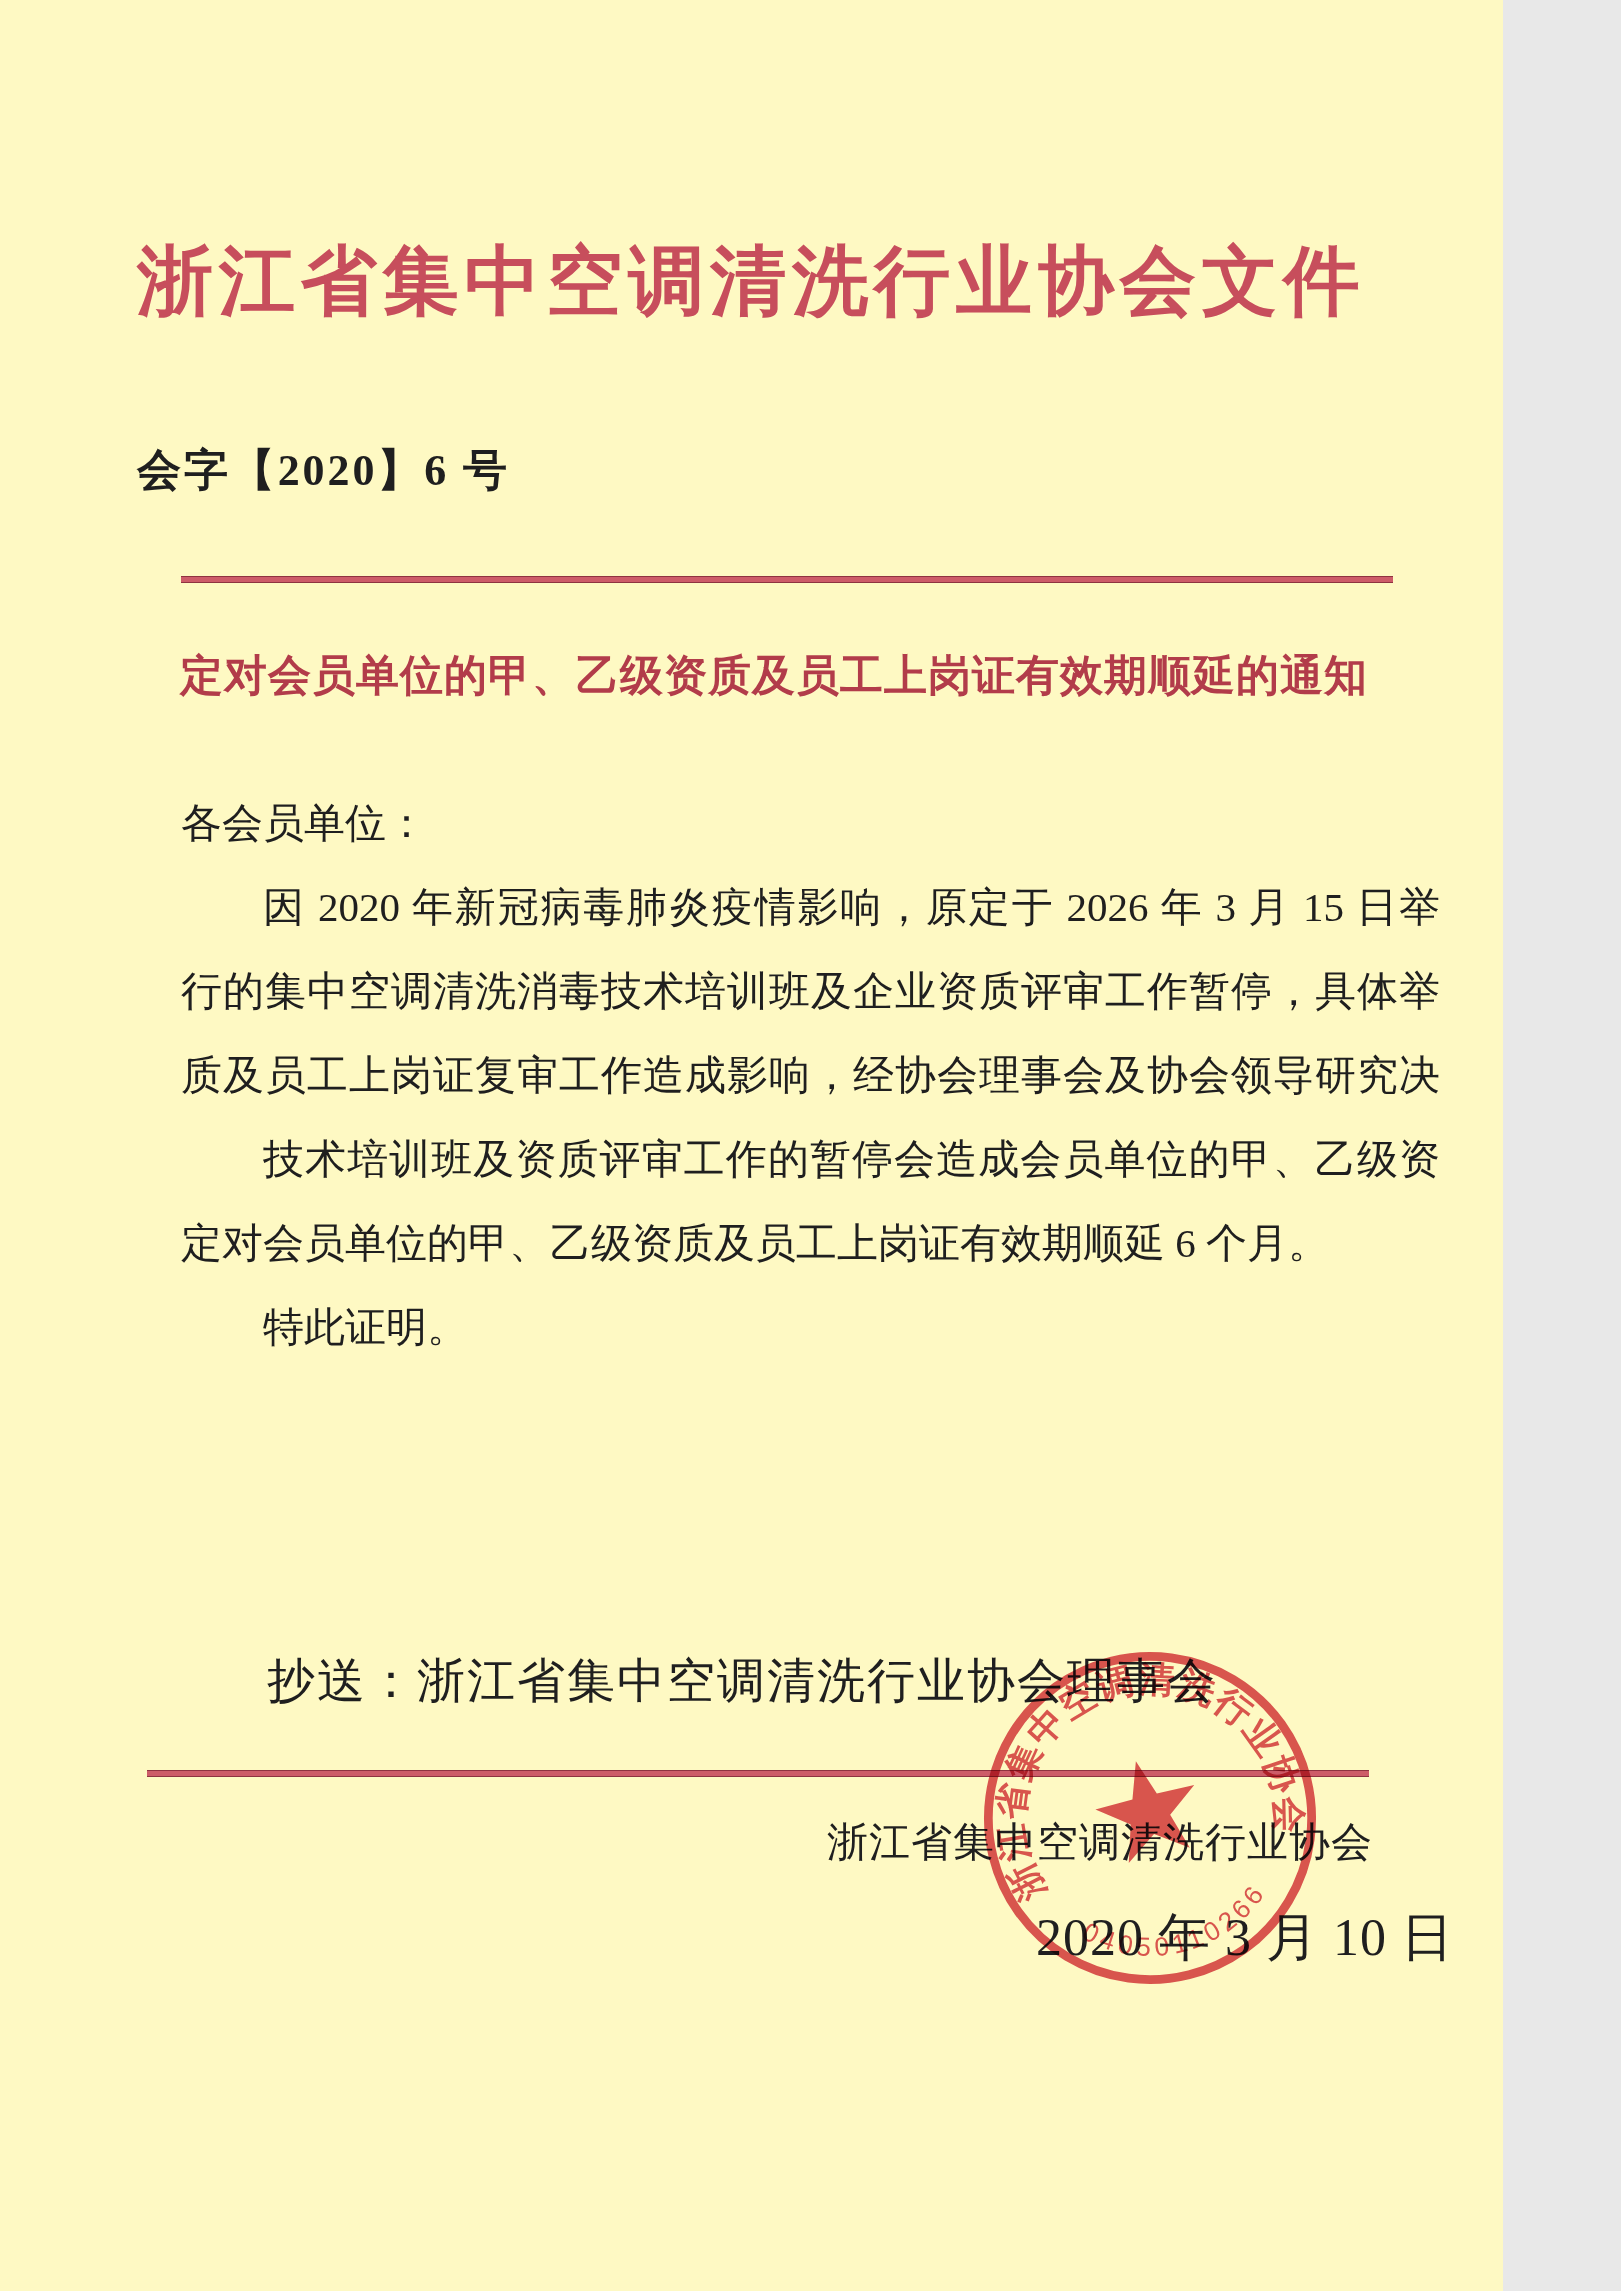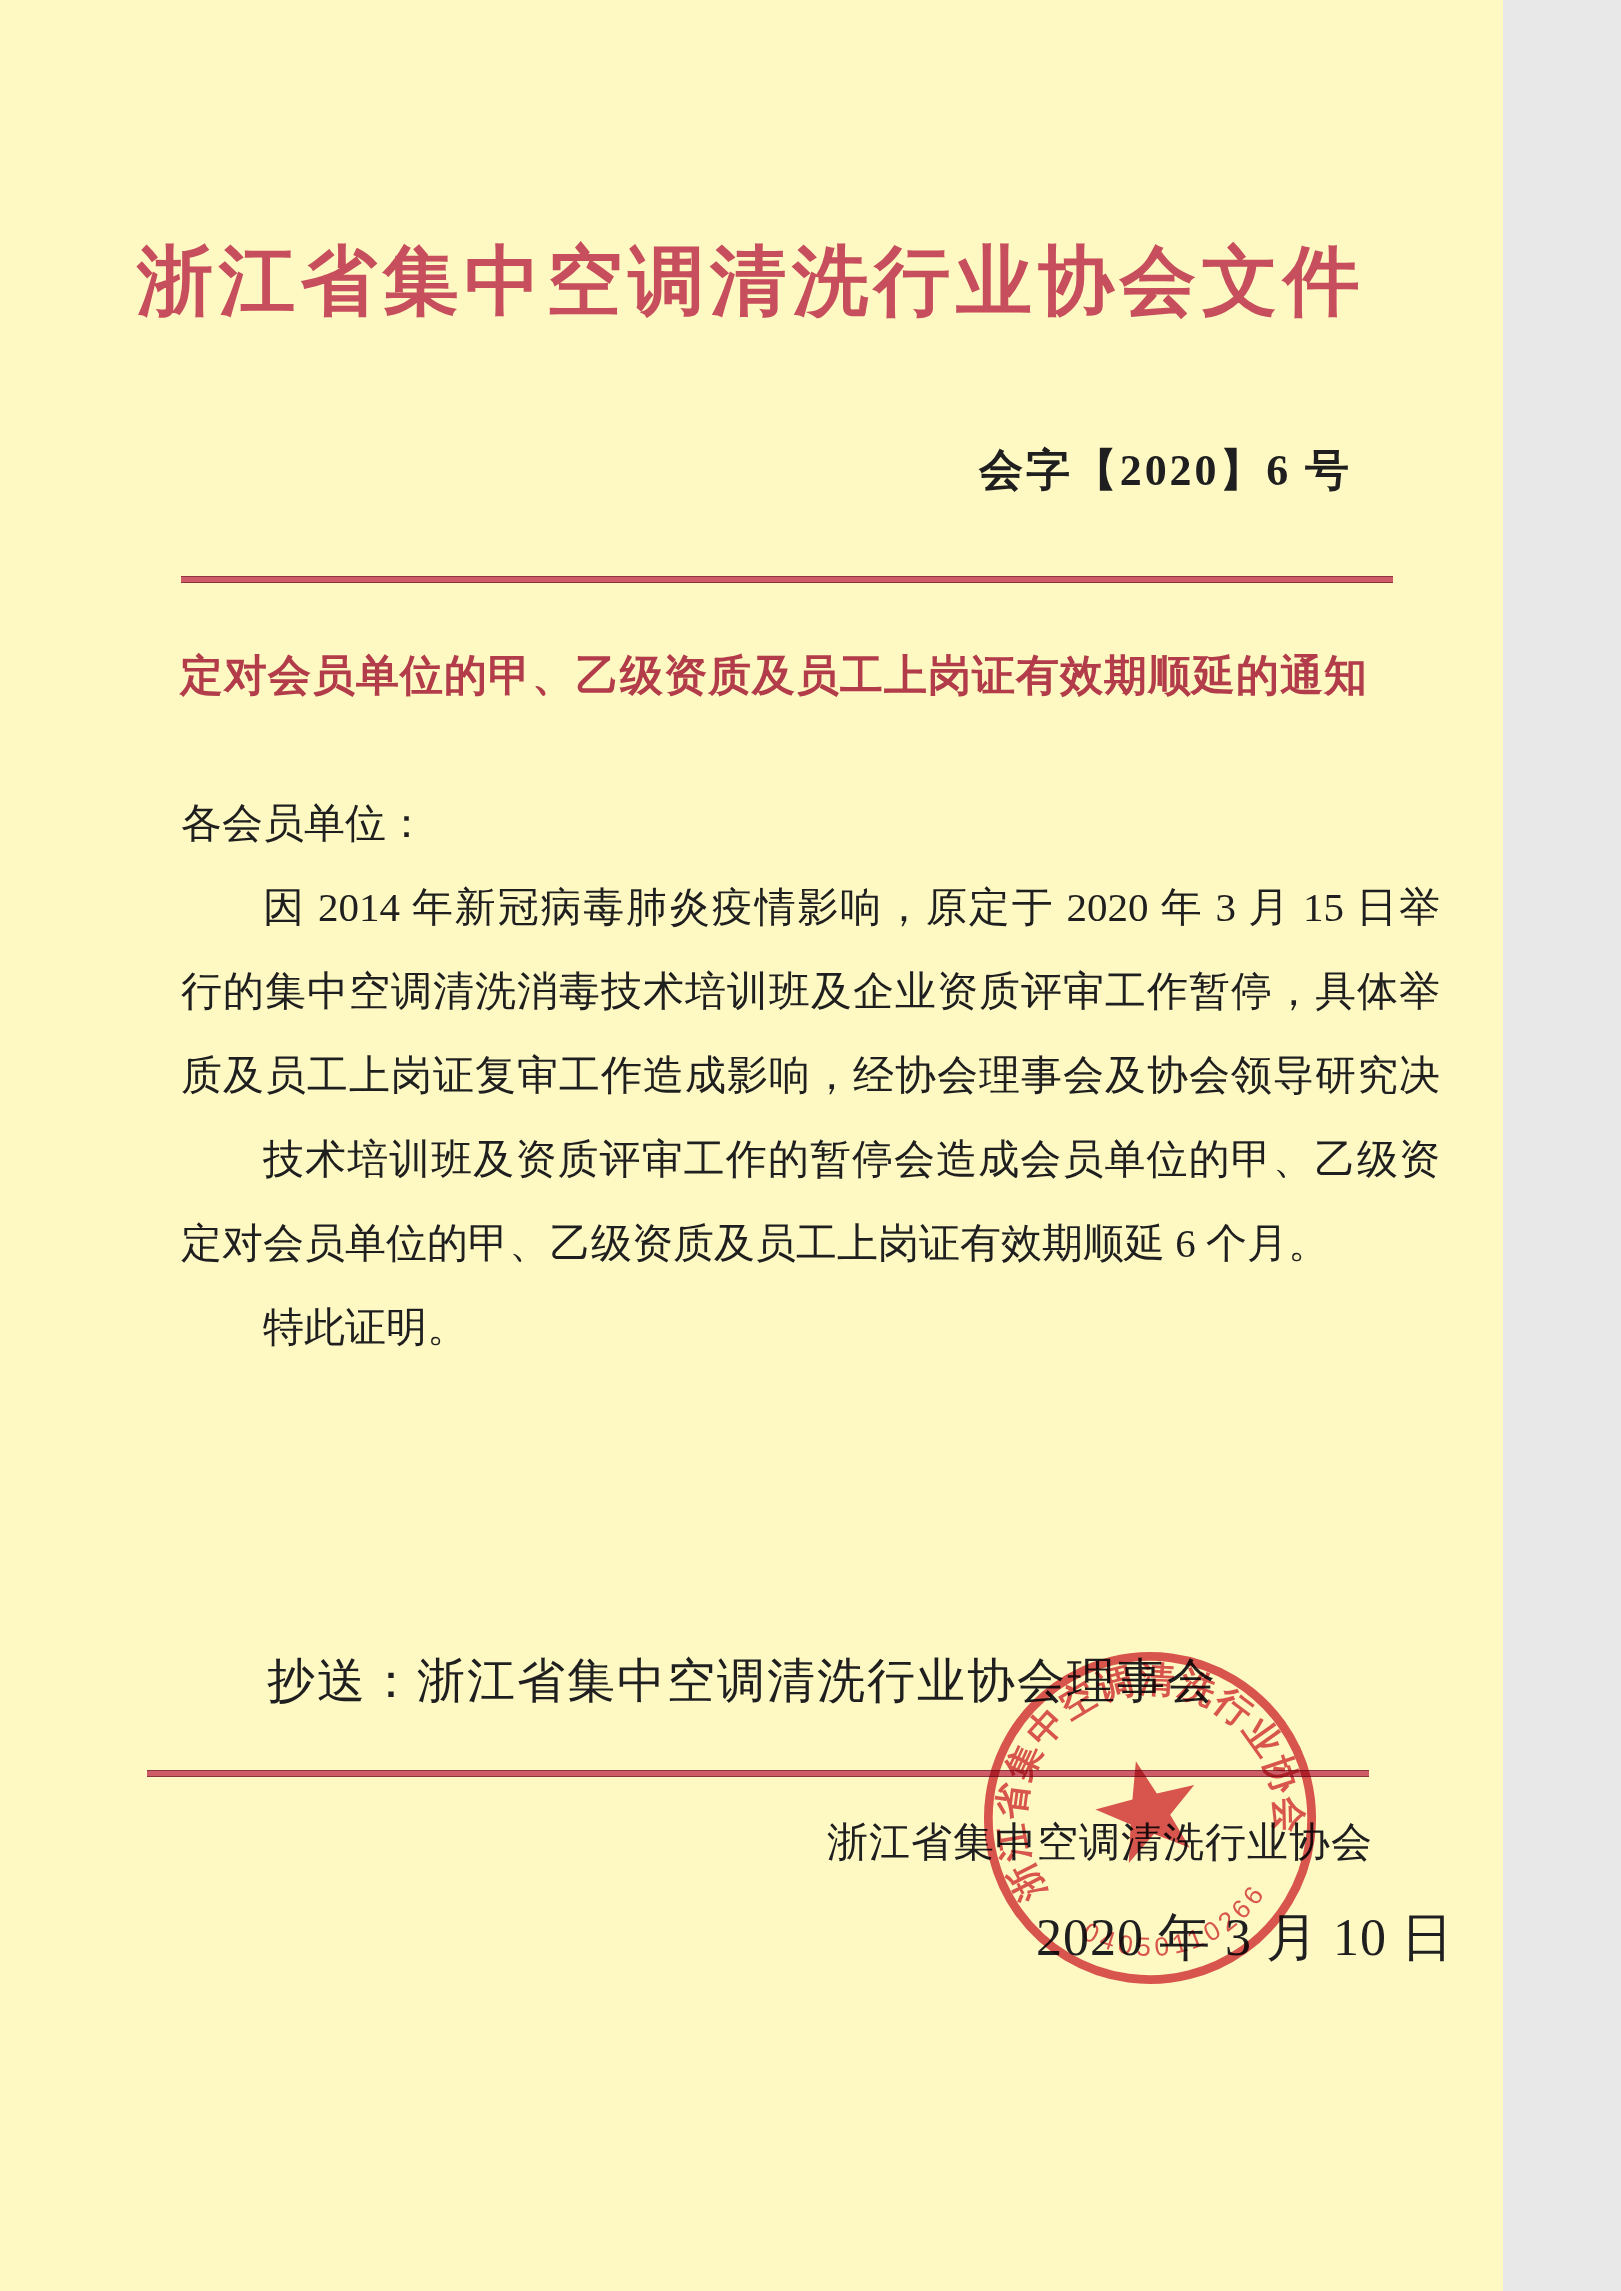--- a/index.html
+++ b/index.html
@@ -12,21 +12,21 @@
   }
   .header-title{
     position:absolute;left:137px;top:231px;width:1215px;
     text-align:center;
     font-size:76px;font-weight:bold;
     color:#c74e5c;letter-spacing:5.9px;
     white-space:nowrap;
   }
   .doc-number{
     position:absolute;left:137px;top:441px;width:1215px;
-    text-align:right;
+    text-align:left;
     font-size:44px;font-weight:bold;
     color:#1f1f1f;letter-spacing:2.9px;
     white-space:nowrap;
   }
   .rule{
     position:absolute;height:4.9px;background:#cd5c68;
     border-top:1px solid #8e3340;border-bottom:1px solid #8e3340;
   }
   .rule.top{left:181px;top:576px;width:1212px;}
   .rule.bottom{left:147px;top:1770px;width:1222px;z-index:1;}
@@ -76,21 +76,21 @@
   <div class="header-title">浙江省集中空调清洗行业协会文件</div>
 
   <div class="doc-number">会字【2020】6 号</div>
 
   <div class="rule top"></div>
 
   <div class="subject">定对会员单位的甲、乙级资质及员工上岗证有效期顺延的通知</div>
 
   <div class="body-block">
     <div class="line">各会员单位：</div>
-    <div class="line justify indent">因 2014 年新冠病毒肺炎疫情影响，原定于 2020 年 3 月 15 日举</div>
+    <div class="line justify indent">因 2020 年新冠病毒肺炎疫情影响，原定于 2026 年 3 月 15 日举</div>
     <div class="line justify">行的集中空调清洗消毒技术培训班及企业资质评审工作暂停，具体举</div>
     <div class="line justify">质及员工上岗证复审工作造成影响，经协会理事会及协会领导研究决</div>
     <div class="line justify indent">技术培训班及资质评审工作的暂停会造成会员单位的甲、乙级资</div>
     <div class="line">定对会员单位的甲、乙级资质及员工上岗证有效期顺延 6 个月。</div>
     <div class="line indent">特此证明。</div>
   </div>
 
   <div class="cc-line">抄送：浙江省集中空调清洗行业协会理事会</div>
 
   <div class="rule bottom"></div>

